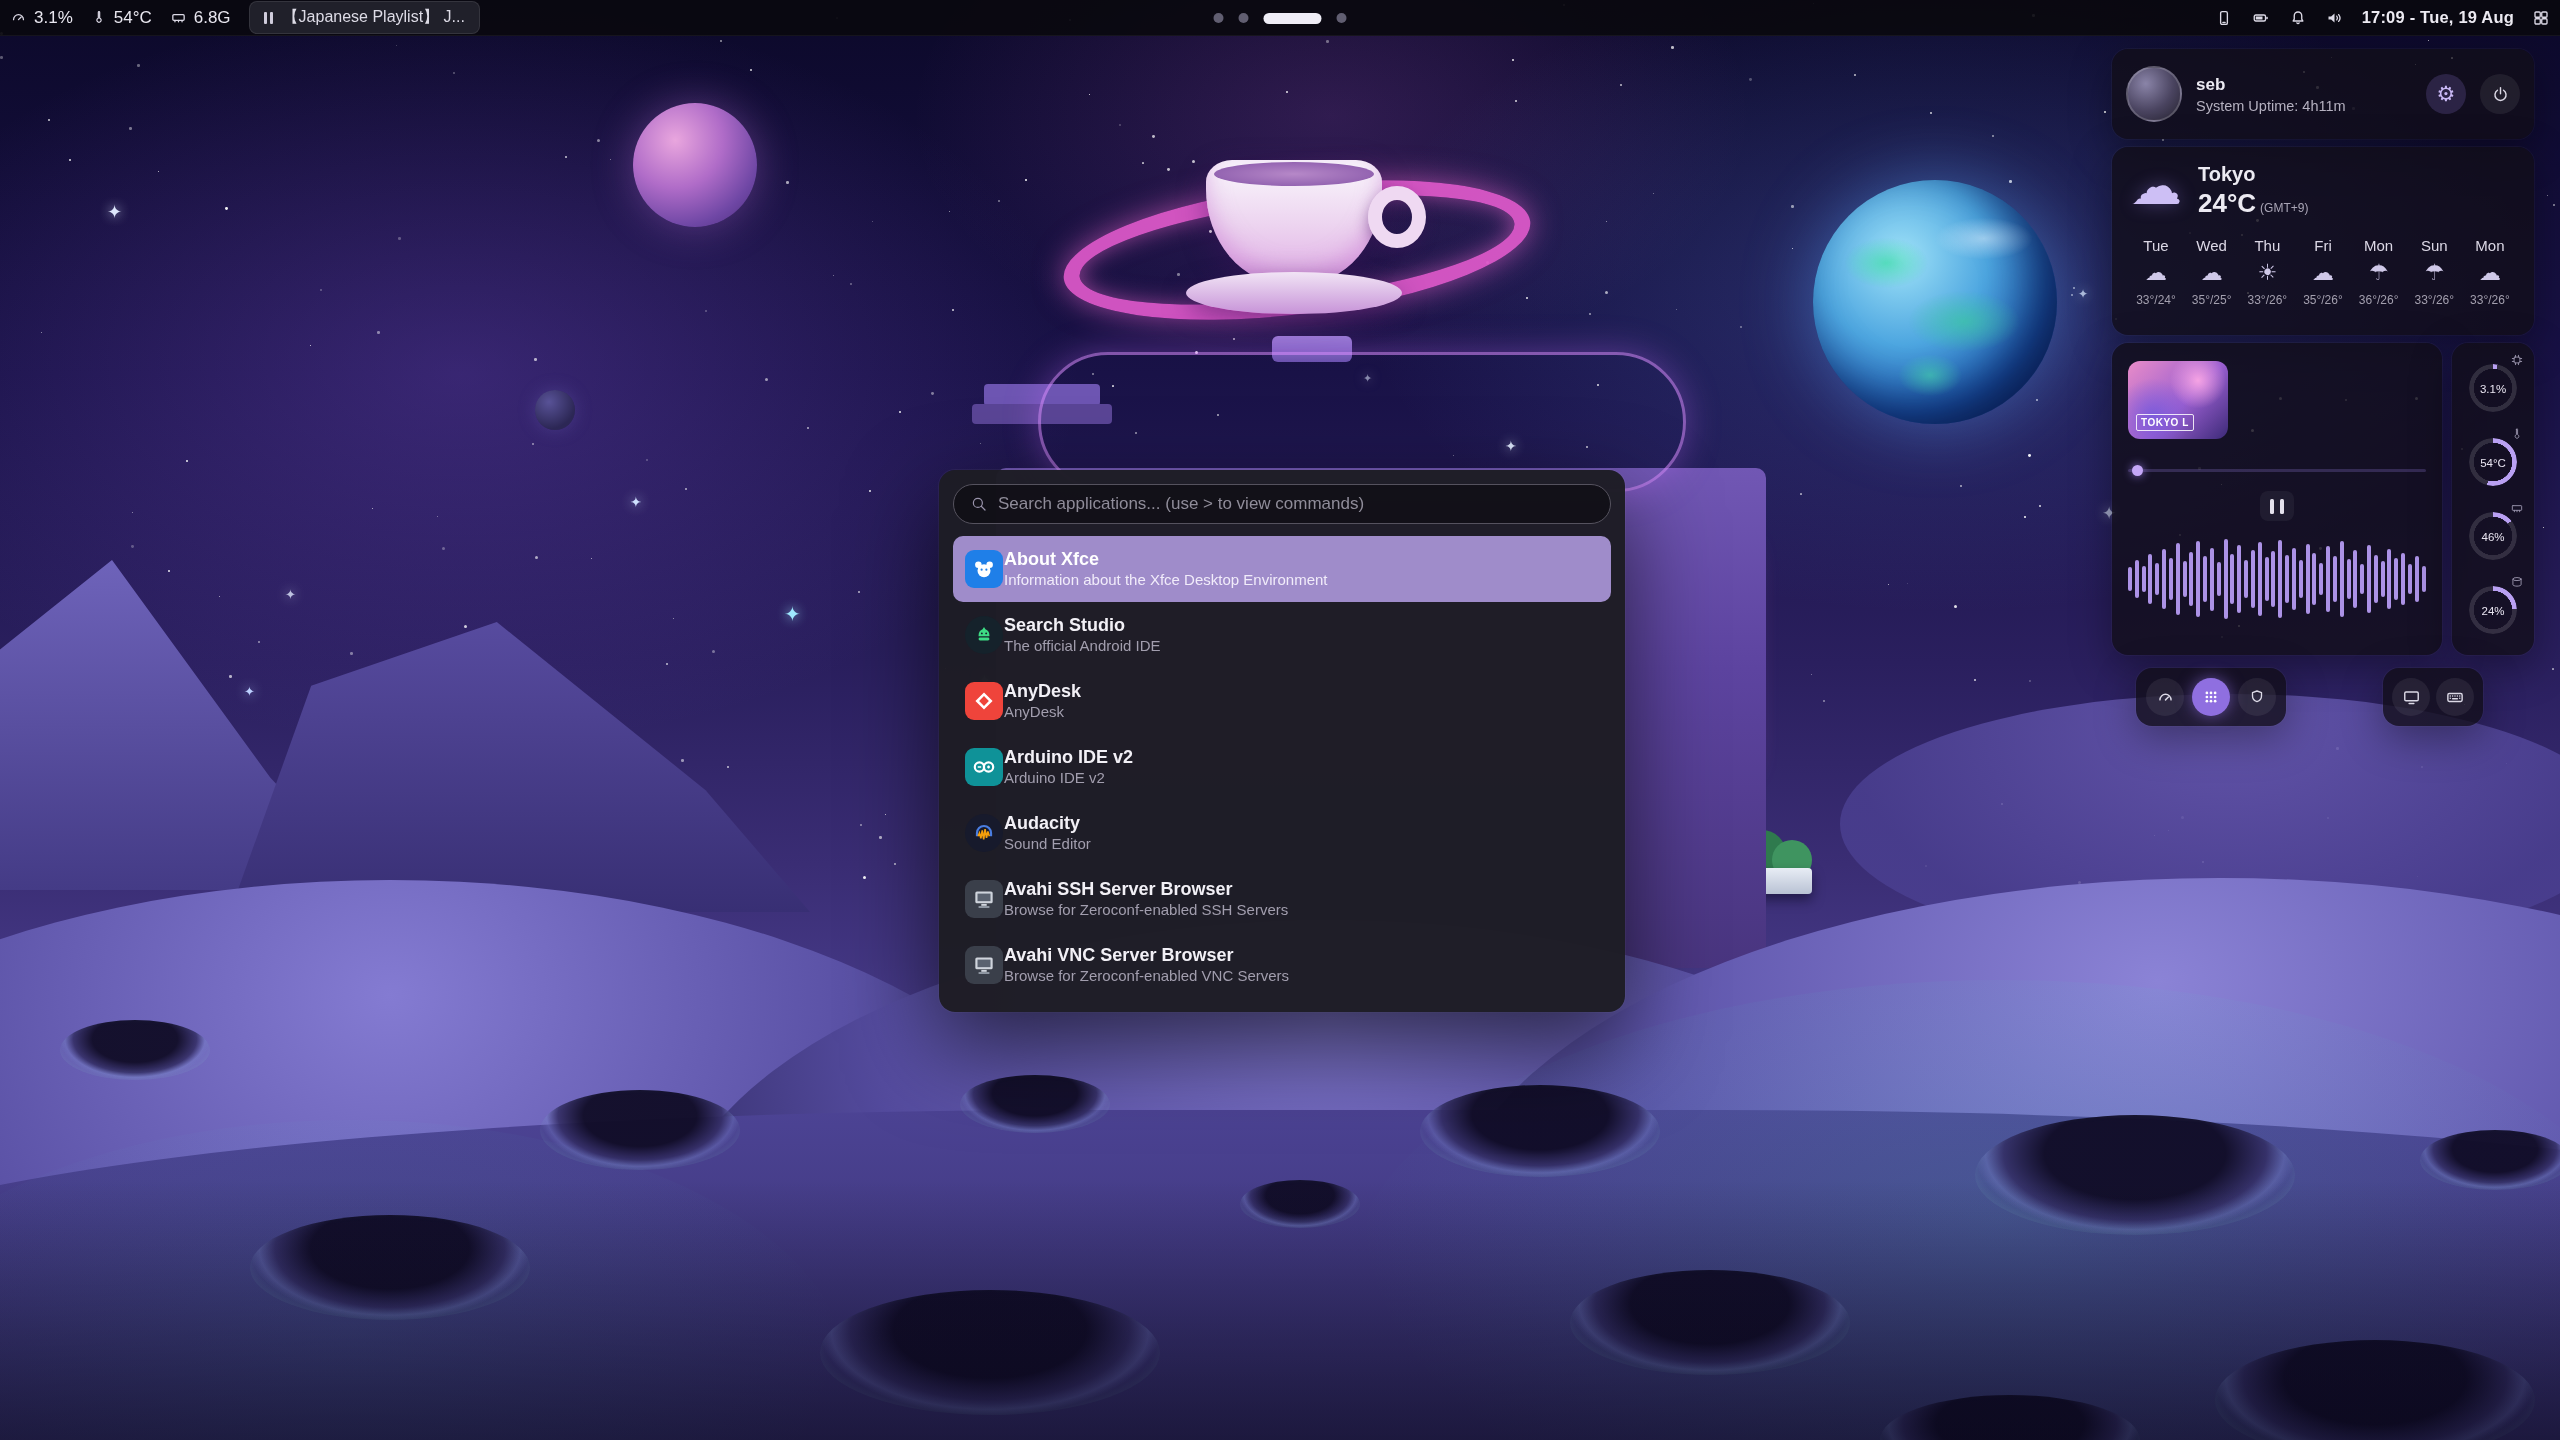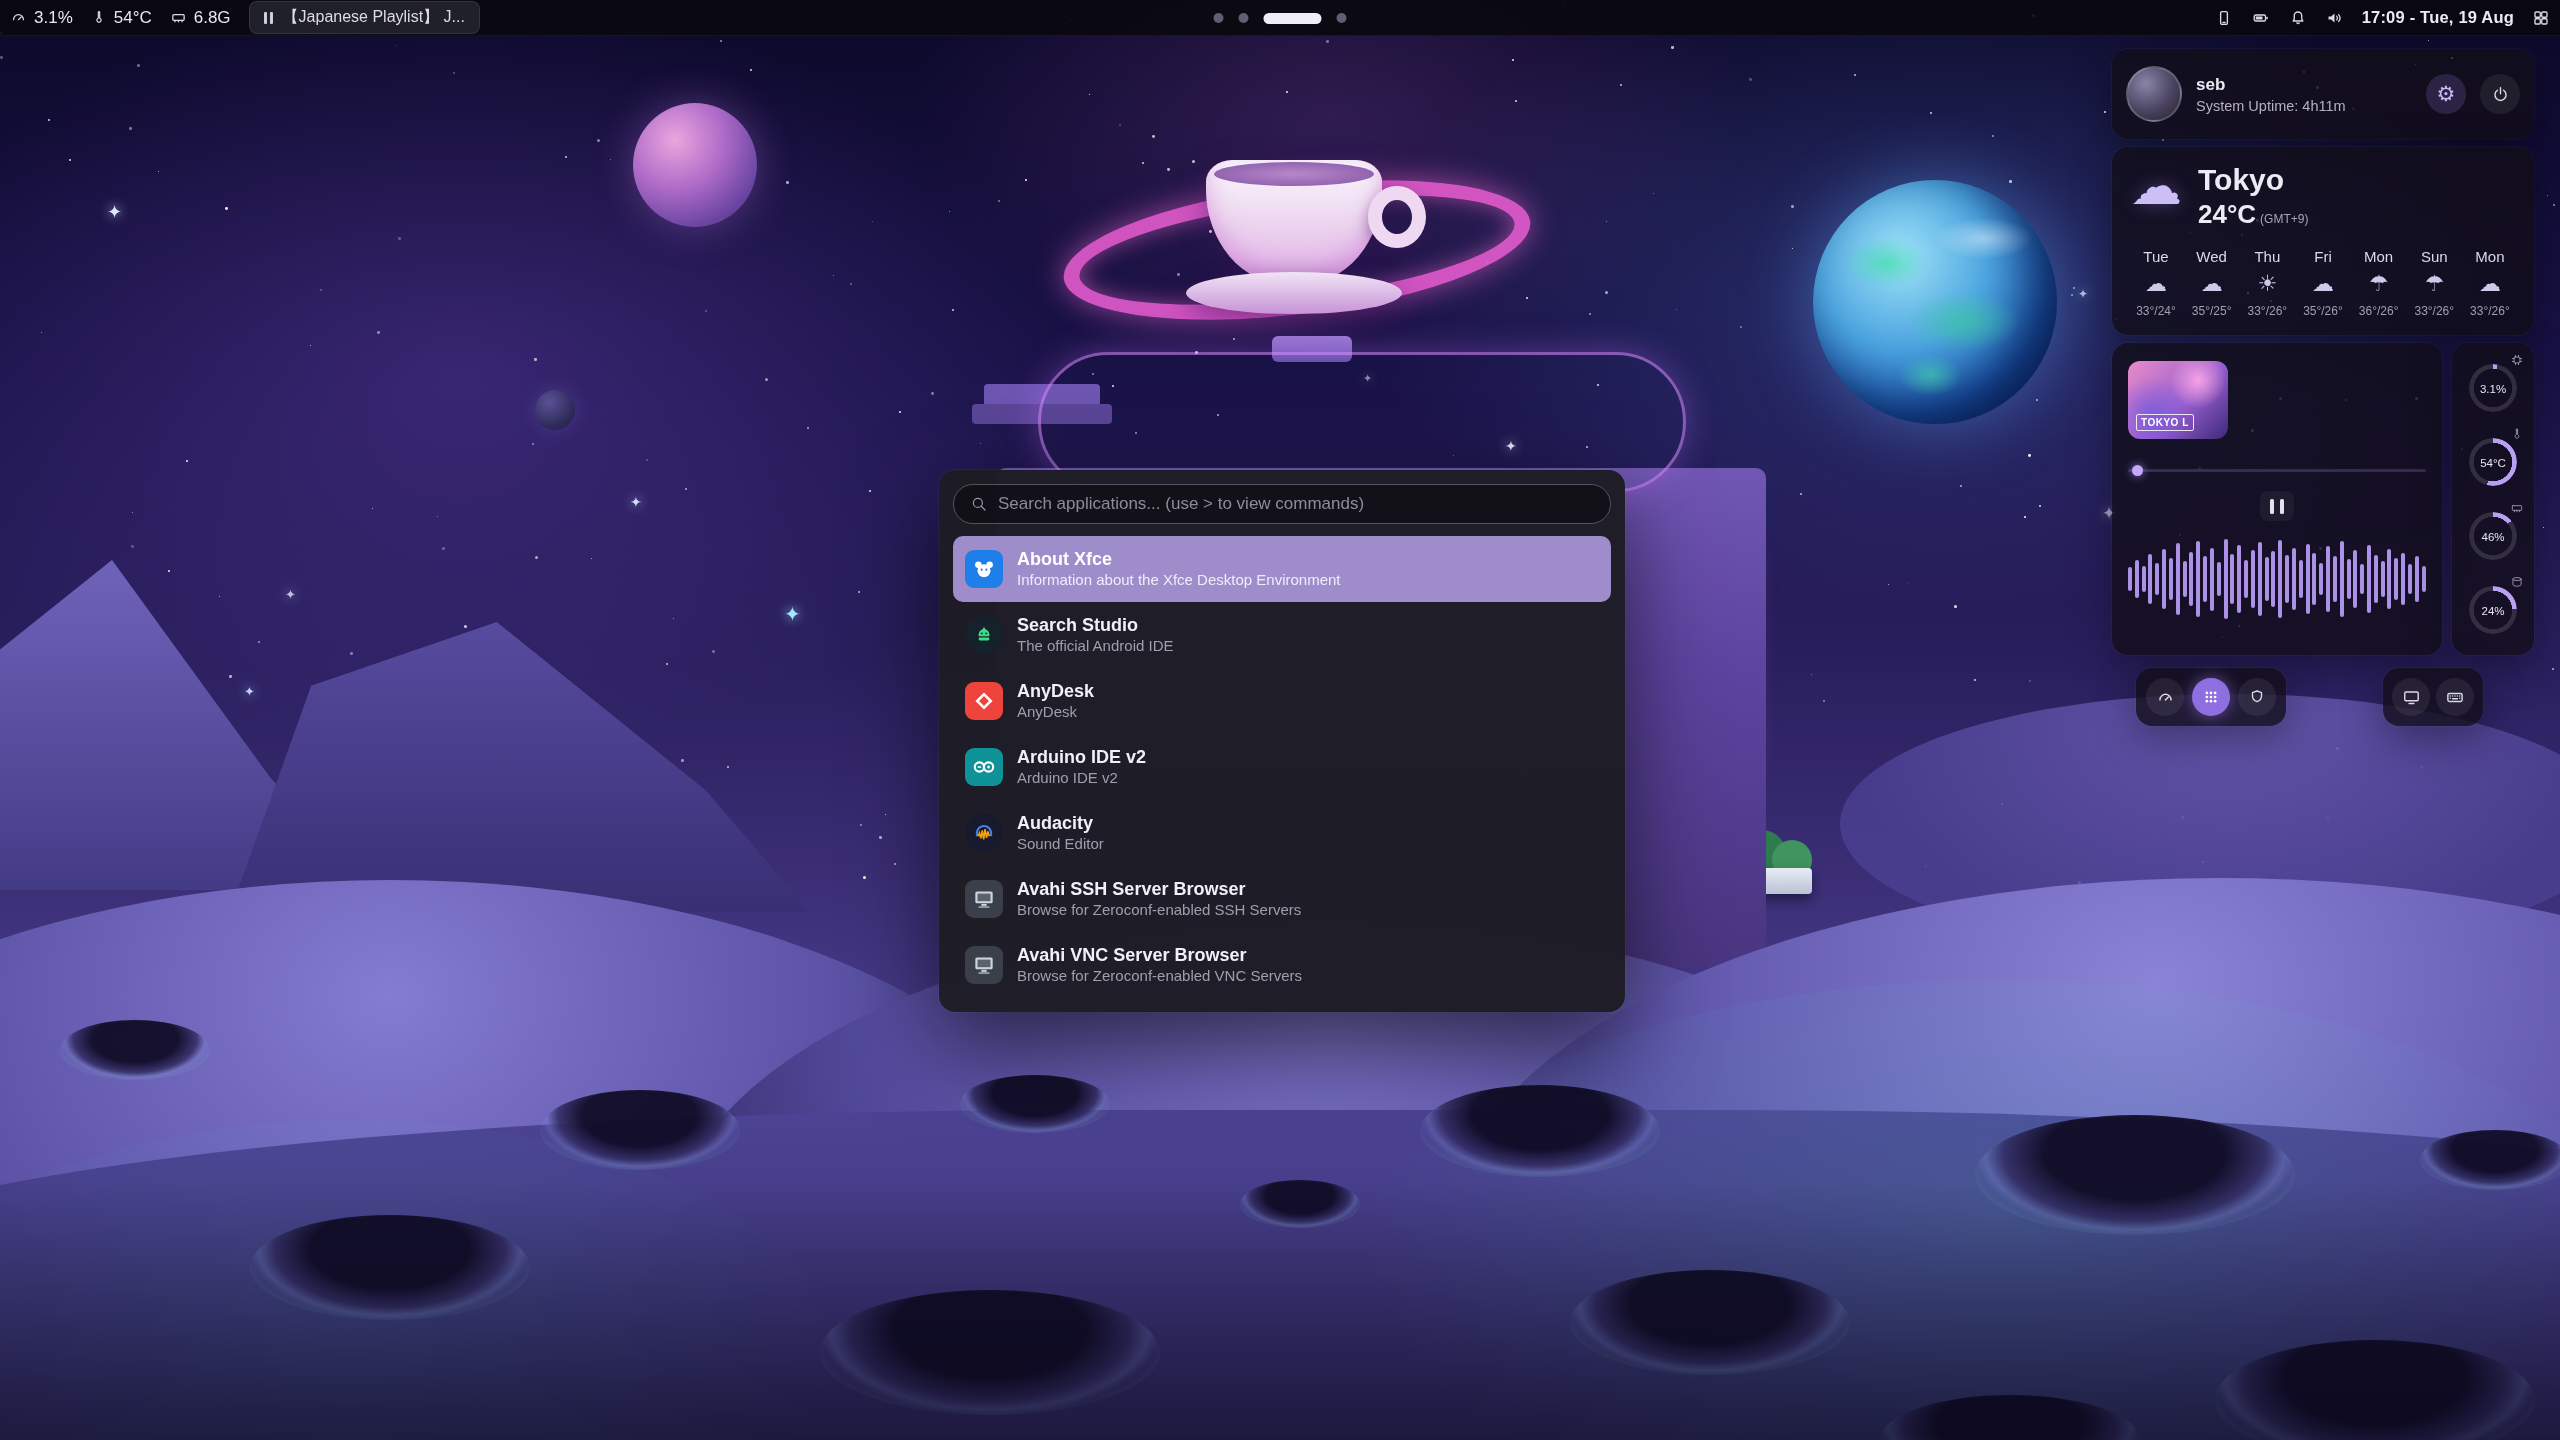--- a/index.html
+++ b/index.html
@@ -117,21 +117,21 @@
   
   .launcher { position:absolute; left:939px; top:470px; width:686px; z-index:10;
     background:rgba(30,29,37,.98); border-radius:16px; padding:14px;
     box-shadow:0 34px 90px rgba(0,0,0,.6), 0 0 0 1px rgba(255,255,255,.05); }
   .searchbox { display:flex; align-items:center; gap:10px; height:40px; border-radius:20px;
     background:rgba(17,16,22,.9); border:1px solid #55525e; padding:0 16px; }
   .searchbox input { flex:1; background:transparent; border:none; outline:none; color:#e8e6ee;
     font-size:17px; font-family:inherit; }
   .searchbox input::placeholder { color:#8f8c99; }
   .results { margin-top:12px; display:flex; flex-direction:column; }
-  .row { display:flex; align-items:center; gap:14px; height:66px; border-radius:10px; padding:0 12px; cursor:pointer; }
+  .row { display:flex; align-items:center; gap:1px; height:66px; border-radius:10px; padding:0 12px; cursor:pointer; }
   .row.selected { background:rgba(170,150,216,.92); }
   .app-icon { width:38px; height:38px; border-radius:9px; display:flex; align-items:center; justify-content:center; flex:none; }
   .app-icon svg { width:26px; height:26px; }
   .ic-xfce { background:#1f7fe8; } .ic-android { background:#15222b; border-radius:50%; }
   .ic-anydesk { background:#ef443b; } .ic-arduino { background:#0f9298; }
   .ic-audacity { background:#171a2c; border-radius:50%; } .ic-avahi { background:#3a3f4a; }
   .row-title { font-size:18px; font-weight:bold; color:#f2f0f6; line-height:1.25; }
   .row-desc { font-size:15px; color:#a29eae; line-height:1.25; margin-top:1px; }
   .row.selected .row-title { color:#ffffff; }
   .row.selected .row-desc { color:#f1ecfa; }
@@ -148,21 +148,21 @@
   .user-uptime { font-size:14.5px; color:#b5b1c0; margin-top:3px; }
   .round-btn { width:40px; height:40px; border-radius:50%; display:flex; align-items:center; justify-content:center;
     cursor:pointer; flex:none; background:rgba(255,255,255,.07); }
   .round-btn.accent { background:rgba(167,139,250,.18); }
   .gear-glyph { font-family:"DejaVu Sans",sans-serif; font-size:21px; color:#c9b8f5; }
 
   .card-weather { left:2112px; top:147px; width:422px; height:188px; padding:16px 18px; }
   .weather-top { display:flex; align-items:flex-start; gap:16px; }
   .cloud-glyph { font-family:"DejaVu Sans",sans-serif; font-size:52px; color:#cdbff5; line-height:.9;
     text-shadow:0 0 18px rgba(167,139,250,.35); }
-  .weather-city { font-size:30px; font-weight:bold; }
+  .weather-city { font-size:20px; font-weight:bold; }
   .weather-temp { font-size:26px; font-weight:bold; margin-top:2px; }
   .weather-tz { font-size:12px; font-weight:normal; color:#a9a5b6; margin-left:4px; }
   .forecast { display:flex; justify-content:space-between; margin-top:18px; }
   .fc-col { width:52px; text-align:center; }
   .fc-day { font-size:15px; color:#dcd8e6; }
   .fc-icon { font-family:"DejaVu Sans",sans-serif; font-size:22px; color:#cfc8e8; margin-top:8px; line-height:1; }
   .fc-temps { font-size:12px; color:#a39fae; margin-top:9px; }
 
   .card-media { left:2112px; top:343px; width:330px; height:312px; padding:18px 16px; }
   .media-head { display:flex; gap:14px; }

